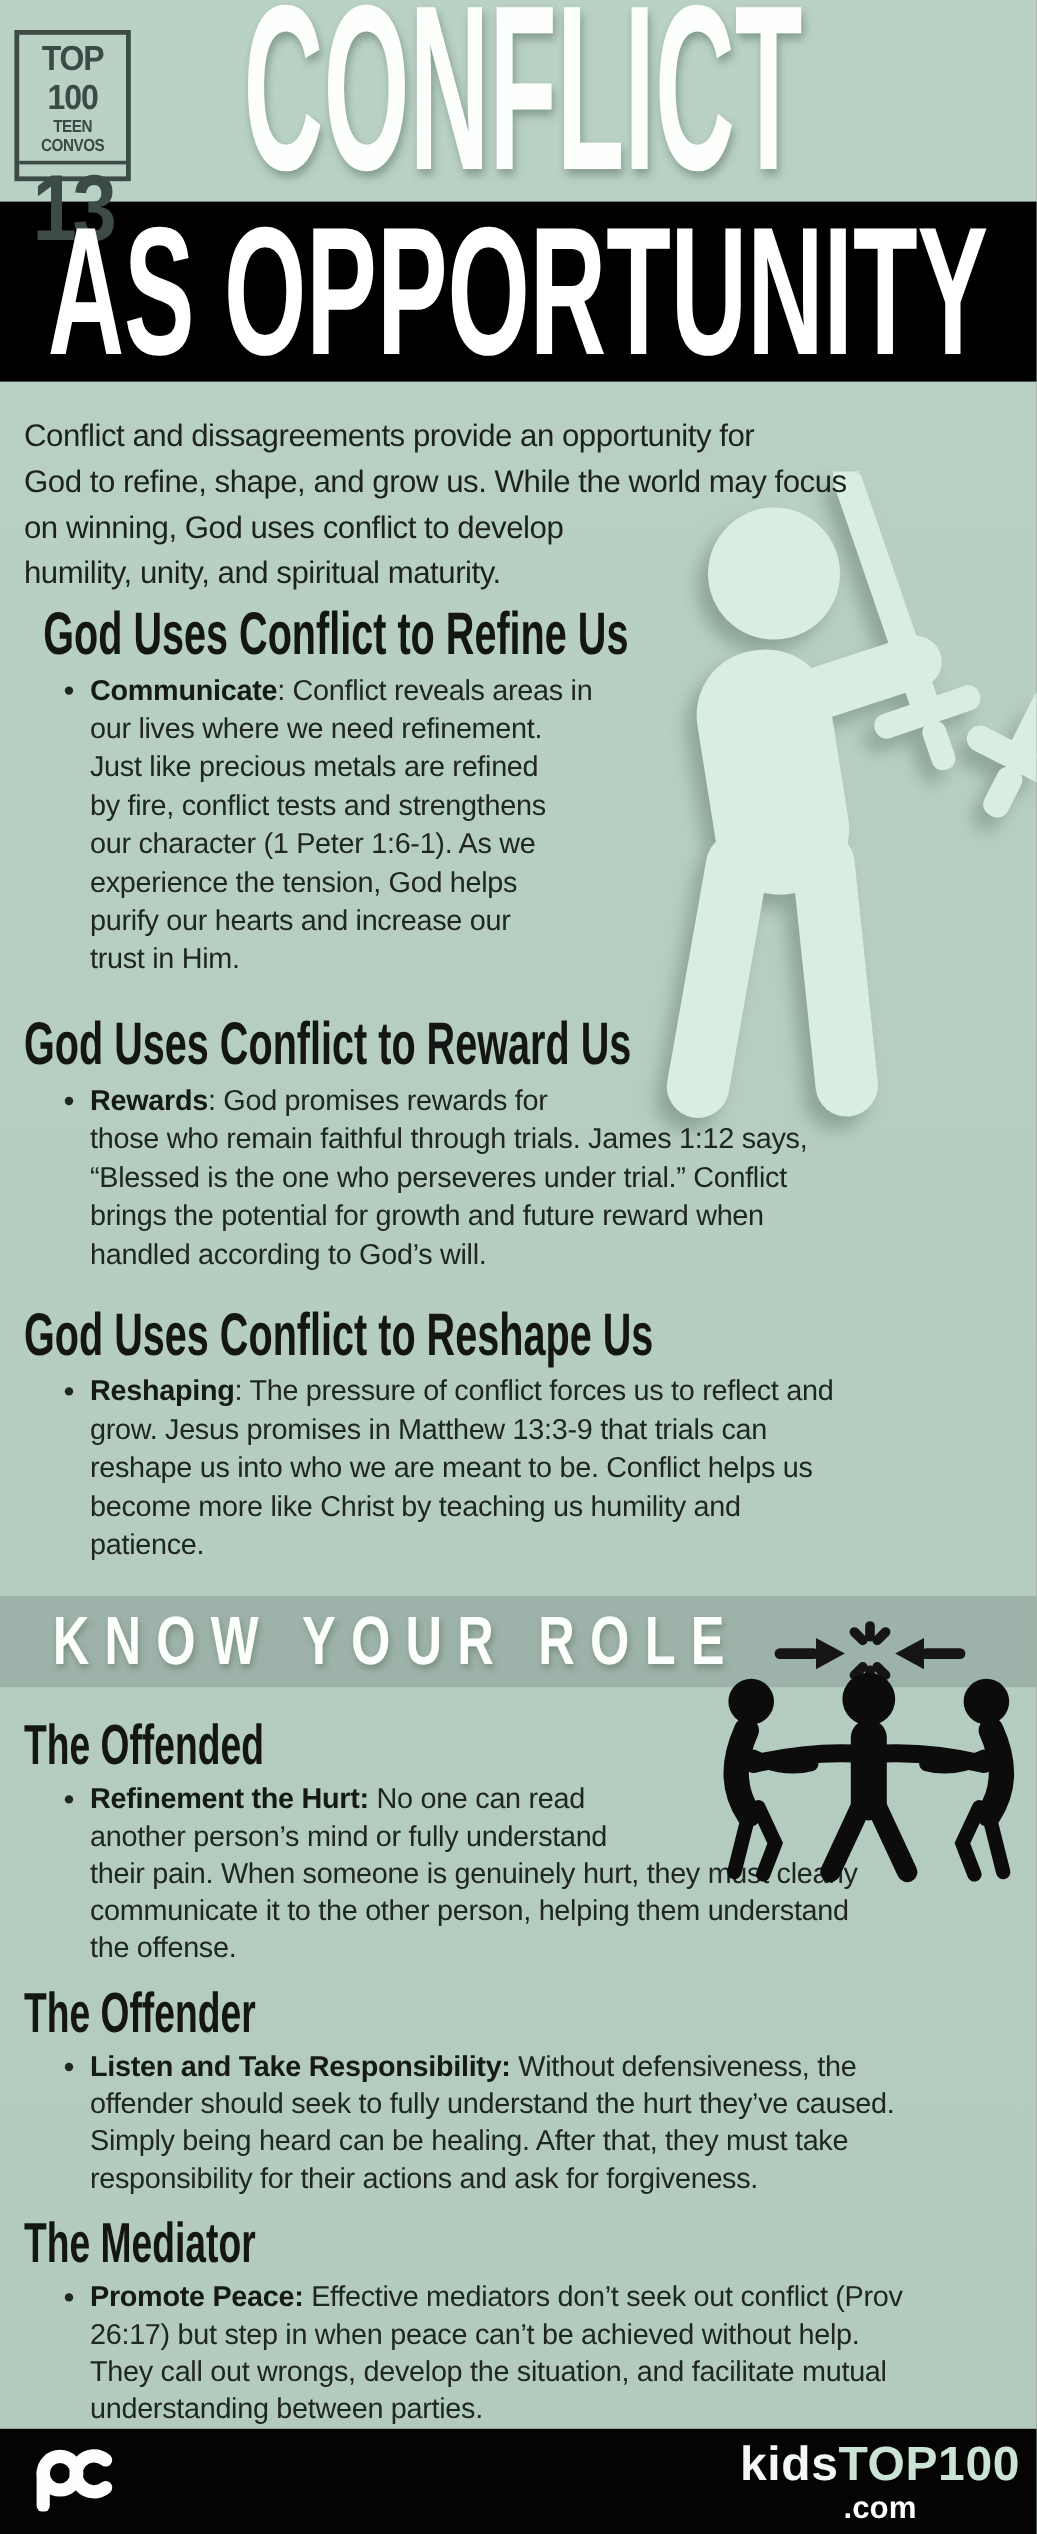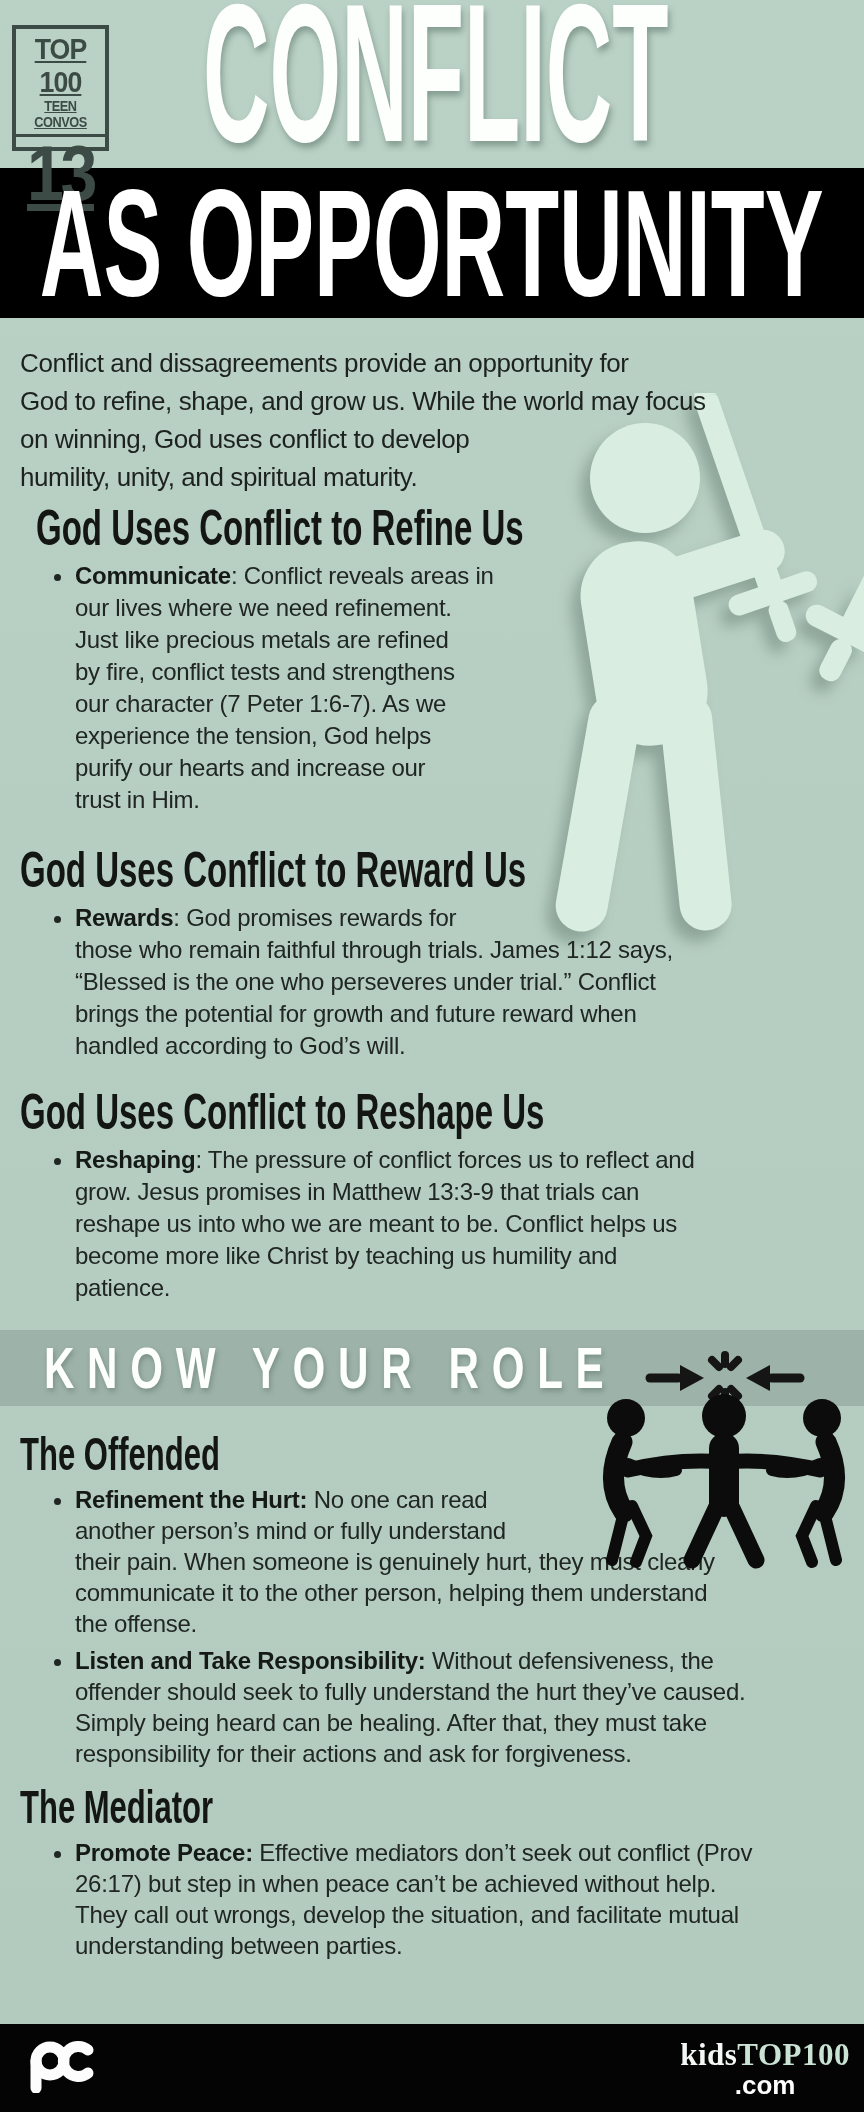--- a/index.html
+++ b/index.html
@@ -4,21 +4,21 @@
 <style>
   html,body{margin:0;padding:0;}
   body{font-family:"Liberation Sans","DejaVu Sans",sans-serif;background:#888;}
   .poster{position:relative;width:864px;height:2112px;margin:0 auto;overflow:hidden;
           background:linear-gradient(180deg,#bad1c5 0%,#b6cec1 45%,#b3cbbe 100%);color:#1d221f;}
   .cond{display:inline-block;transform-origin:left center;}
 
   
   .hero{position:relative;height:168px;}
   .badge{position:absolute;left:12px;top:25px;width:89px;height:114px;border:4px solid #3d4b46;
-         color:#3d4b46;text-align:center;padding-top:4px;text-decoration:underline;}
+         color:#3d4b46;text-align:center;padding-top:4px;}
   .badge-top{font-size:29px;font-weight:700;letter-spacing:-1px;transform:scaleX(.92);transform-origin:center;}
   .badge-sub{font-size:14.5px;font-weight:700;letter-spacing:-.5px;transform:scaleX(.88);transform-origin:center;margin-top:-1px;}
   .badge-divider{border-top:3px solid #3d4b46;margin:4px 0 0 0;}
   .badge-num{font-size:78px;font-weight:700;line-height:72px;letter-spacing:-4px;transform:scaleX(.85);transform-origin:center;}
   .title{position:absolute;left:203px;top:-24px;margin:0;font-size:196px;font-weight:700;line-height:1;
          color:#fdfffd;transform:scaleX(.47);letter-spacing:0;
          text-shadow:4px 5px 10px rgba(55,80,68,.40);}
   
   .subtitle-band{height:150px;background:#000;display:flex;align-items:center;justify-content:center;overflow:visible;}
   .subtitle{font-size:152px;font-weight:700;line-height:1;color:#ffffff;transform:scaleX(.58);transform-origin:center;white-space:nowrap;}
@@ -52,21 +52,21 @@
   .deco{position:absolute;pointer-events:none;z-index:0;}
   #sword-figure{left:500px;top:393px;}
   #collide-icon{left:644px;top:1350px;z-index:2;}
   #trio-icon{left:588px;top:1390px;z-index:2;}
 
   
   footer{position:absolute;left:0;bottom:0;width:864px;height:88px;background:#040404;z-index:3;
          display:flex;align-items:center;justify-content:space-between;padding:0;box-sizing:border-box;}
   .logo-box{margin-left:22px;}
   .brand-box{margin-right:14px;text-align:right;line-height:1;}
-  .brand-line{font-size:31px;font-weight:700;letter-spacing:.5px;font-family:Liberation Serif, serif;}
+  .brand-line{font-size:40px;font-weight:700;letter-spacing:.5px;}
   .brand-kids{color:#f4f8f5;}
   .brand-top{color:#cbe3d4;}
   .brand-num{color:#cbe3d4;}
   .brand-tld{font-size:26px;font-weight:700;color:#ffffff;margin-top:2px;text-align:center;}
 </style>
 </head>
 <body>
 
 <div class="poster">
 
@@ -118,21 +118,21 @@
 on winning, God uses conflict to develop
 humility, unity, and spiritual maturity.</p>
 
     <section>
       <div class="h-wrap mt-refine"><h2 class="sec-h cond">God Uses Conflict to Refine Us</h2></div>
       <ul class="blist">
         <li class="pre god-li"><b>Communicate</b><span>: Conflict reveals areas in
 our lives where we need refinement.
 Just like precious metals are refined
 by fire, conflict tests and strengthens
-our character (7 Peter 1:6-7). As we
+our character (1 Peter 1:6-1). As we
 experience the tension, God helps
 purify our hearts and increase our
 trust in Him.</span></li>
       </ul>
     </section>
 
     <section>
       <div class="h-wrap mt-reward"><h2 class="sec-h cond">God Uses Conflict to Reward Us</h2></div>
       <ul class="blist">
         <li class="pre god-li"><b>Rewards</b><span>: God promises rewards for
@@ -163,20 +163,21 @@
       <ul class="blist">
         <li class="pre role-li"><b>Refinement the Hurt:</b><span> No one can read
 another person’s mind or fully understand
 their pain. When someone is genuinely hurt, they must clearly
 communicate it to the other person, helping them understand
 the offense.</span></li>
       </ul>
     </section>
 
     <section>
+      <div class="h-wrap mt-role"><h3 class="sec-h role-h cond">The Offender</h3></div>
       <ul class="blist">
         <li class="pre role-li"><b>Listen and Take Responsibility:</b><span> Without defensiveness, the
 offender should seek to fully understand the hurt they’ve caused.
 Simply being heard can be healing. After that, they must take
 responsibility for their actions and ask for forgiveness.</span></li>
       </ul>
     </section>
 
     <section>
       <div class="h-wrap mt-role"><h3 class="sec-h role-h cond">The Mediator</h3></div>

